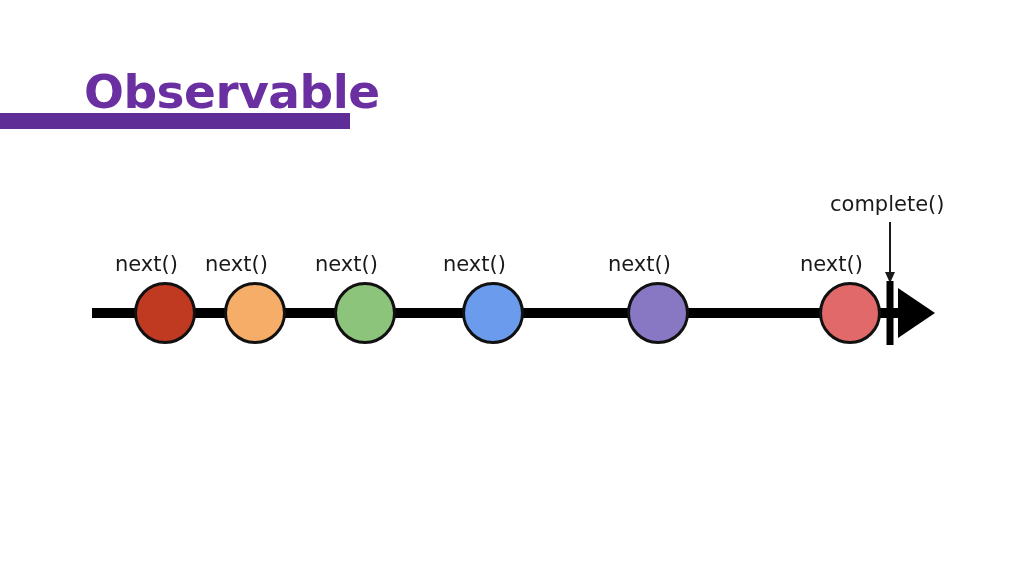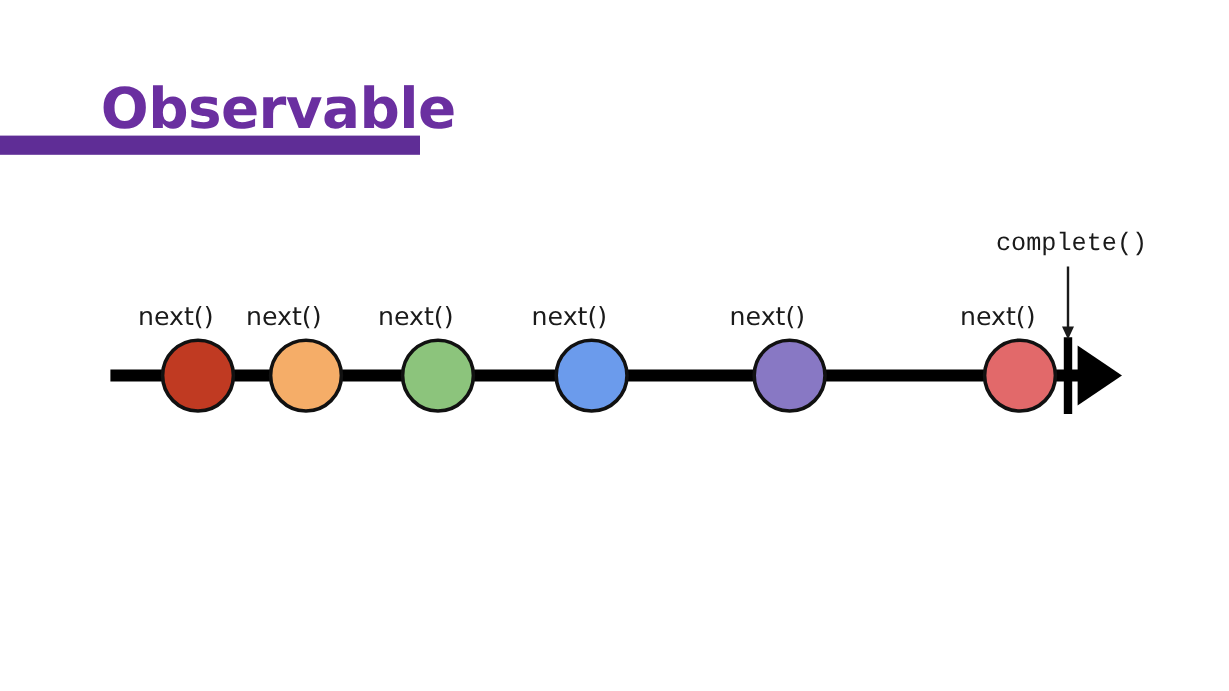--- a/index.html
+++ b/index.html
@@ -128,16 +128,16 @@
 
     <div class="marble" style="left:462px; top:282px; background:#6b9bec;"></div>
     <div class="marble-label" style="left:443px; top:252px; width:100px;">next()</div>
 
     <div class="marble" style="left:627px; top:282px; background:#8878c4;"></div>
     <div class="marble-label" style="left:608px; top:252px; width:100px;">next()</div>
 
     <div class="marble" style="left:819px; top:282px; background:#e2696a;"></div>
     <div class="marble-label" style="left:800px; top:252px; width:100px;">next()</div>
 
-    <div id="complete-label" style="left:830px; top:192px;font-family:Liberation Mono, monospace;">complete()</div>
+    <div id="complete-label" style="left:830px; top:192px;">complete()</div>
 
   </div>
 </div>
 
 </body></html>

